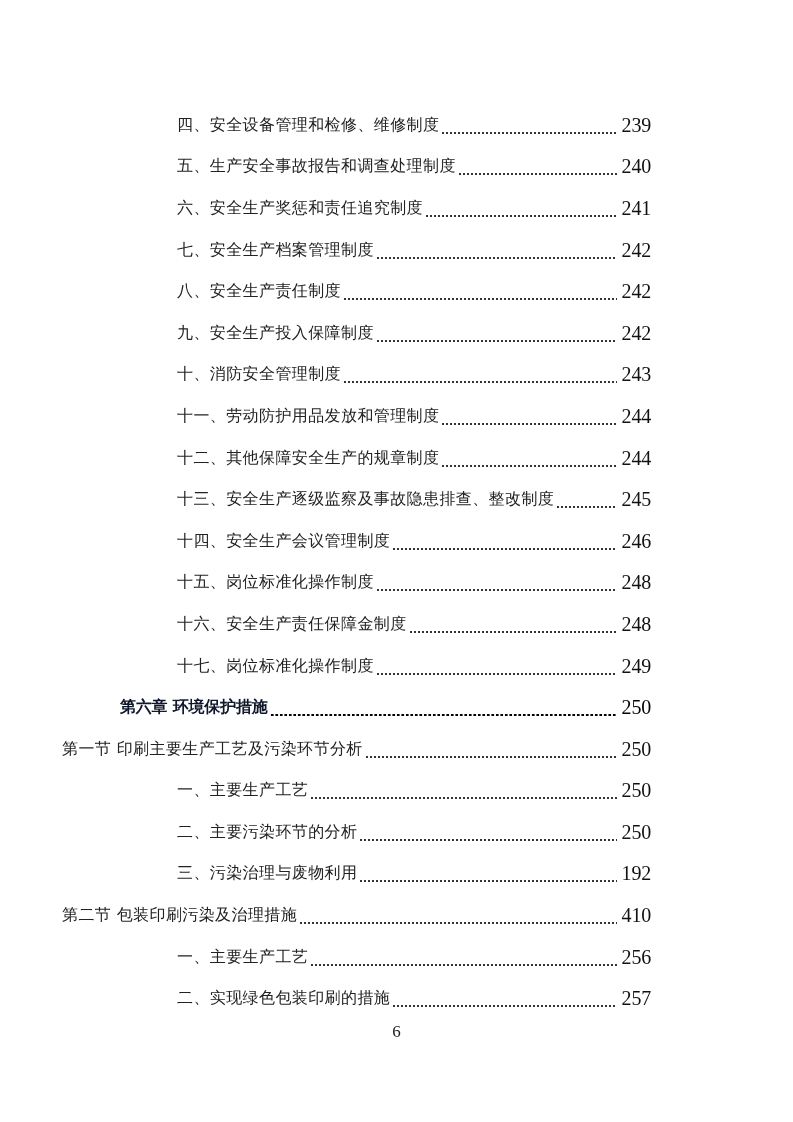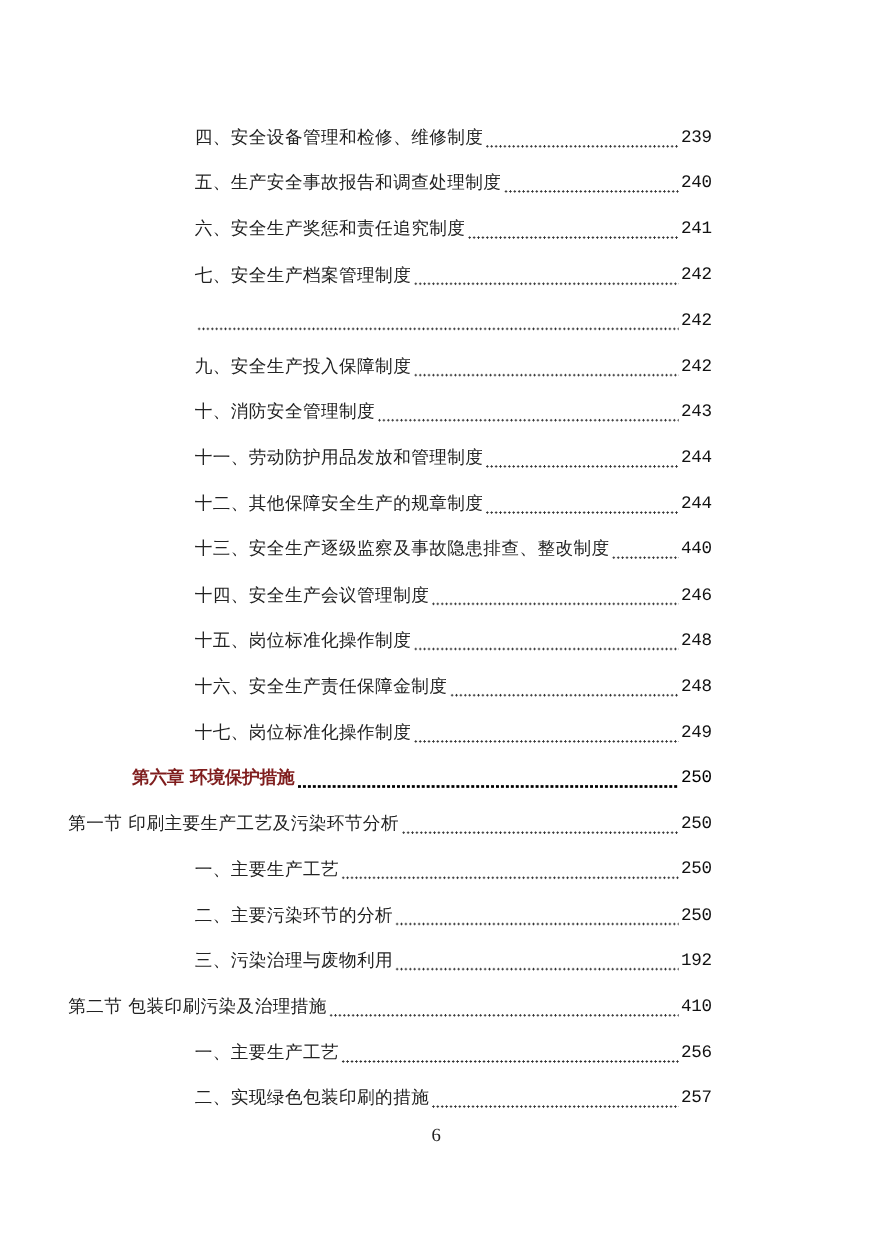--- a/index.html
+++ b/index.html
@@ -35,45 +35,45 @@
     .toc-row.level-2 { padding-left: 62px; }
     .toc-row.level-1 { padding-left: 120px; font-weight: bold; }
     .toc-title {
       white-space: nowrap;
       flex: 0 0 auto;
       letter-spacing: 0.4px;
       color: #222;
     }
     .level-1 .toc-title {
       font-family: "DejaVu Sans", "Liberation Sans", sans-serif;
-      color: #7f1d1d;
+      color: #0f172a;
       letter-spacing: -0.2px;
     }
     .toc-leader {
       flex: 1 1 auto;
       height: 14px;
       margin: 0 2px 0 2px;
       align-self: center;
       background-image: radial-gradient(circle, #333 0.9px, transparent 1.1px);
       background-size: 4px 4px;
       background-repeat: repeat-x;
       background-position: left bottom;
       transform: translateY(3px);
     }
     .level-1 .toc-leader {
       background-image: radial-gradient(circle, #000 1.3px, transparent 1.5px);
       background-size: 4.5px 4.5px;
     }
     .toc-page {
       flex: 0 0 auto;
-      font-family: Liberation Mono, monospace;
-      font-size: 16px;
+      font-family: Liberation Serif, serif;
+      font-size: 20px;
       color: #111;
       width: 32px;
-      text-align: left;
+      text-align: right;
       letter-spacing: -0.2px;
     }
     .level-1 .toc-page {
       font-weight: normal;
       color: #000;
     }
     .page-number {
       position: absolute;
       left: 0;
       width: 793px;
@@ -102,20 +102,21 @@
     <span class="toc-title">六、安全生产奖惩和责任追究制度</span>
     <span class="toc-leader"></span>
     <span class="toc-page">241</span>
   </div>
   <div class="toc-row level-3">
     <span class="toc-title">七、安全生产档案管理制度</span>
     <span class="toc-leader"></span>
     <span class="toc-page">242</span>
   </div>
   <div class="toc-row level-3">
+    <span class="toc-title">八、安全生产责任制度</span>
     <span class="toc-leader"></span>
     <span class="toc-page">242</span>
   </div>
   <div class="toc-row level-3">
     <span class="toc-title">九、安全生产投入保障制度</span>
     <span class="toc-leader"></span>
     <span class="toc-page">242</span>
   </div>
   <div class="toc-row level-3">
     <span class="toc-title">十、消防安全管理制度</span>
@@ -128,21 +129,21 @@
     <span class="toc-page">244</span>
   </div>
   <div class="toc-row level-3">
     <span class="toc-title">十二、其他保障安全生产的规章制度</span>
     <span class="toc-leader"></span>
     <span class="toc-page">244</span>
   </div>
   <div class="toc-row level-3">
     <span class="toc-title">十三、安全生产逐级监察及事故隐患排查、整改制度</span>
     <span class="toc-leader"></span>
-    <span class="toc-page">440</span>
+    <span class="toc-page">245</span>
   </div>
   <div class="toc-row level-3">
     <span class="toc-title">十四、安全生产会议管理制度</span>
     <span class="toc-leader"></span>
     <span class="toc-page">246</span>
   </div>
   <div class="toc-row level-3">
     <span class="toc-title">十五、岗位标准化操作制度</span>
     <span class="toc-leader"></span>
     <span class="toc-page">248</span>

